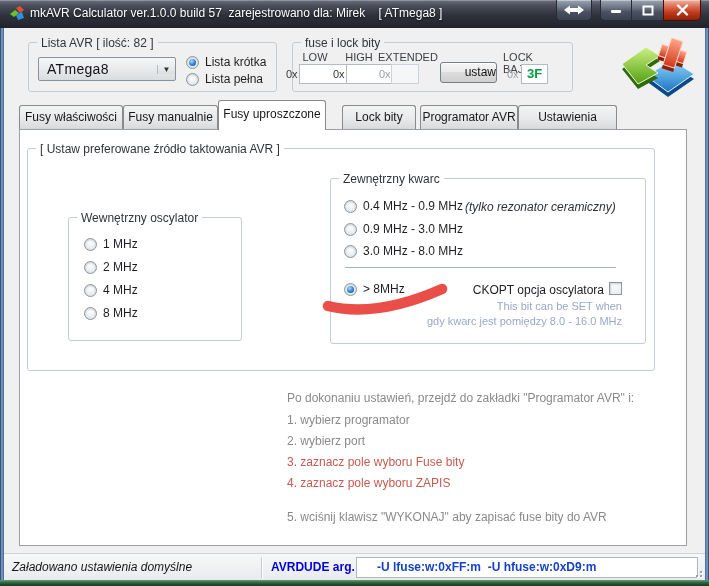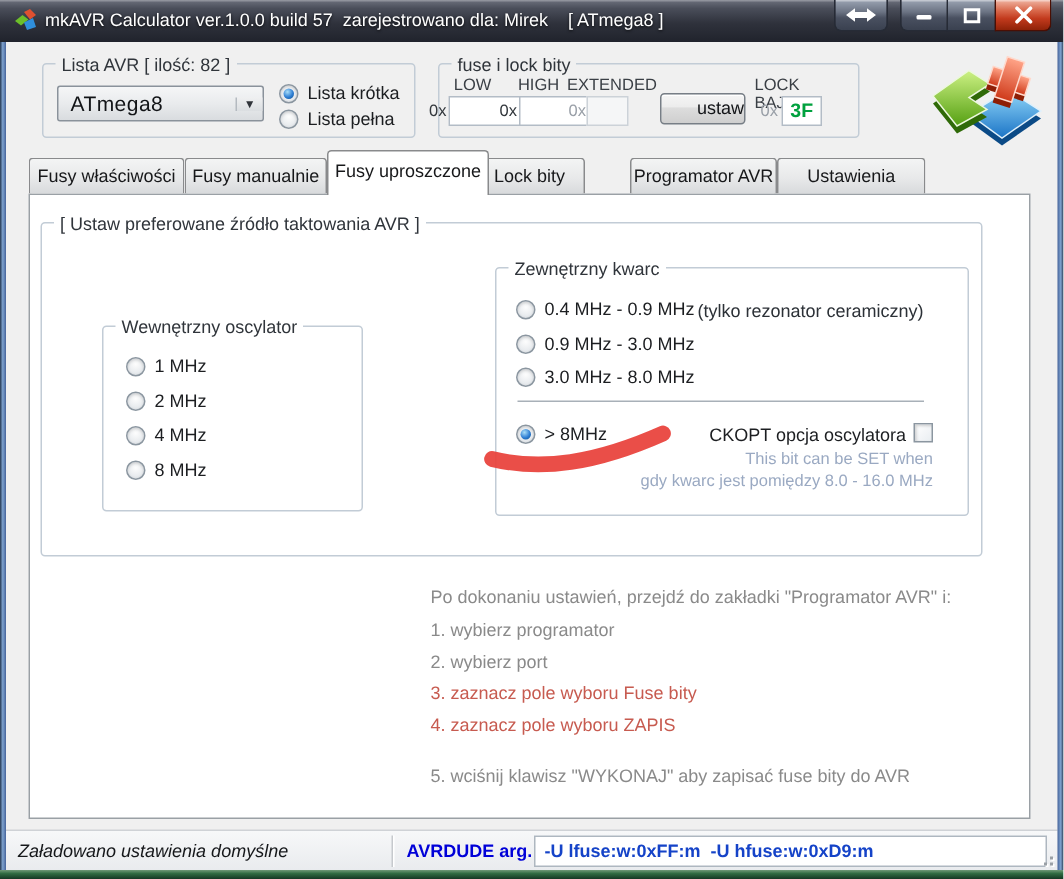--- a/index.html
+++ b/index.html
@@ -113,37 +113,37 @@
     text-align:center; line-height:23px; font-size:12px; color:#17181a;
     z-index:3; cursor:default; white-space:nowrap; overflow:hidden;
   }
   .tab.active { top:100px; height:30px; background:#ffffff; line-height:27px; z-index:6; }
   .tab-panel {
     left:19px; top:129px; width:668px; height:417px;
     background:#ffffff; border:1px solid #9aa0a5; z-index:1;
   }
 
   
-  .note-dim { color:#2c3137; }
+  .note-dim { color:#2c3137;font-style:italic; }
   .hint { color:#9aa9c2; font-size:11px; text-align:right; }
   .step { font-size:12px; color:#8a8a8a; white-space:pre; }
   .step.warn { color:#c75b50; }
 
   
   .statusbar {
     left:4px; top:553px; width:701px; height:27px;
     background: linear-gradient(#f7f8f9,#e9ebee);
     border-top:1px solid #cfd2d6; z-index:10;
   }
   .sb-divider { position:absolute; top:3px; width:1px; height:21px; background:#c6c9cd; box-shadow:1px 0 0 #ffffff; }
   .sb-msg { position:absolute; left:8px; top:0; line-height:26px; color:#15171a;font-style:italic; }
   .sb-avrdude { position:absolute; left:267px; top:0; line-height:26px; font-weight:bold; color:#0000d8; }
   .sb-field {
     position:absolute; left:352px; top:3px; width:342px; height:21px;
-    background:#fff; border:1px solid #aeb7c0; line-height:19px; padding-left:6px;
+    background:#fff; border:1px solid #aeb7c0; line-height:19px; padding-left:20px;
     color:#1543c8; font-weight:bold; white-space:pre; font-size:12px;
   }
   .grip { position:absolute; right:2px; bottom:2px; width:10px; height:10px; }
   .grip i { position:absolute; width:2px; height:2px; background:#9aa0a6; box-shadow:1px 1px 0 #fff; }
 </style>
 </head>
 <body>
 
 <div class="abs titlebar">
   <svg class="abs" style="left:9px;top:6px" width="16" height="16" viewBox="0 0 16 16">
@@ -234,21 +234,21 @@
     <rect x="44" y="18" width="26" height="12" fill="#8e1f06"></rect>
     <rect x="51" y="9" width="12" height="28" fill="#8e1f06"></rect>
     <rect x="44" y="14" width="26" height="12" fill="url(#gR)" stroke="#ffd9cc" stroke-width="1"></rect>
     <rect x="51" y="5" width="12" height="28" fill="url(#gR)" stroke="#ffd9cc" stroke-width="1"></rect>
   </g>
 </svg>
 
 <div class="abs tab" style="left:19px;width:104px">Fusy właściwości</div>
 <div class="abs tab" style="left:123px;width:95px">Fusy manualnie</div>
 <div class="abs tab active" style="left:218px;width:108px">Fusy uproszczone</div>
-<div class="abs tab" style="left:316px;width:74px">Lock bity</div>
+<div class="abs tab" style="left:342px;width:74px">Lock bity</div>
 <div class="abs tab" style="left:420px;width:98px">Programator AVR</div>
 <div class="abs tab" style="left:518px;width:99px">Ustawienia</div>
 <div class="abs tab-panel"></div>
 
 <div class="abs groupbox" style="left:27px;top:148px;width:628px;height:223px;z-index:2">
   <span class="gb-legend bg-white" style="left:8px">[ Ustaw preferowane źródło taktowania AVR ]</span>
 </div>
 
 <div class="abs groupbox" style="left:68px;top:217px;width:174px;height:124px;z-index:2">
   <span class="gb-legend bg-white" style="left:8px">Wewnętrzny oscylator</span>

